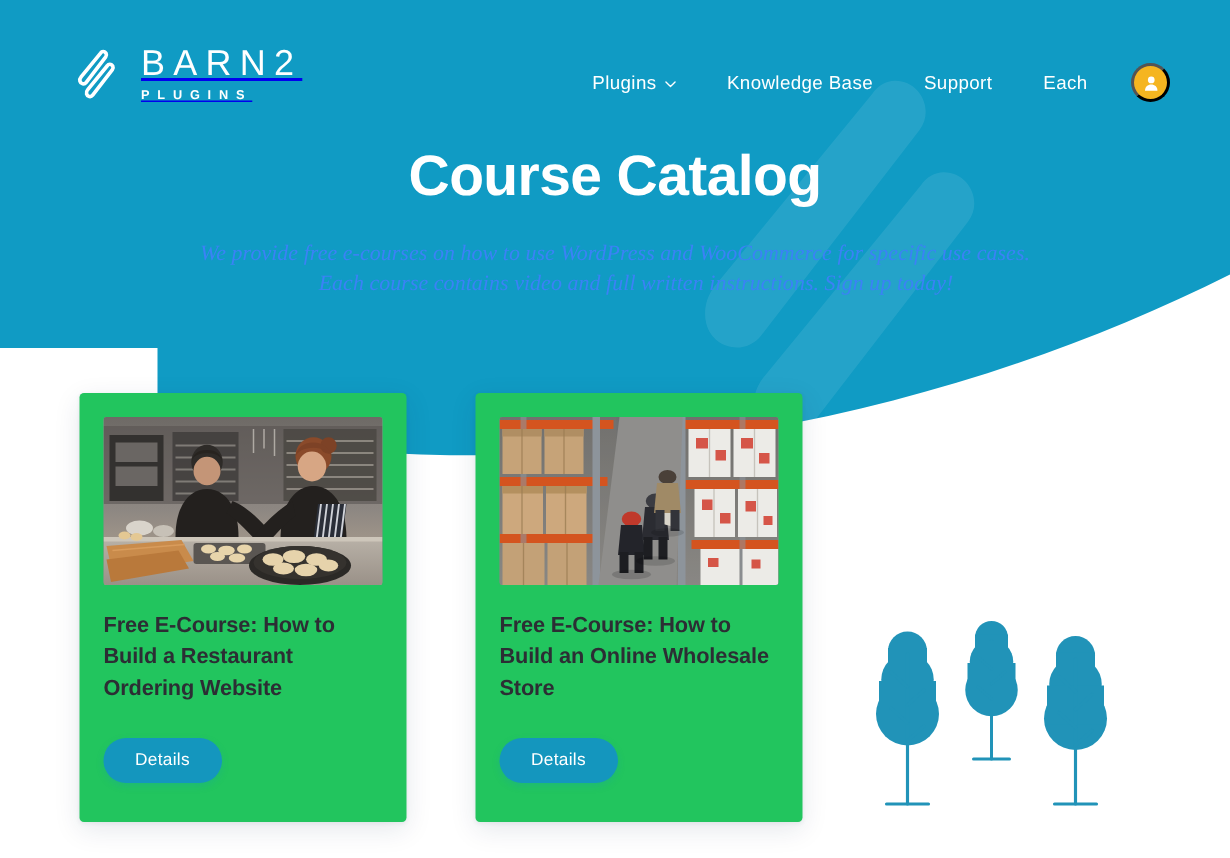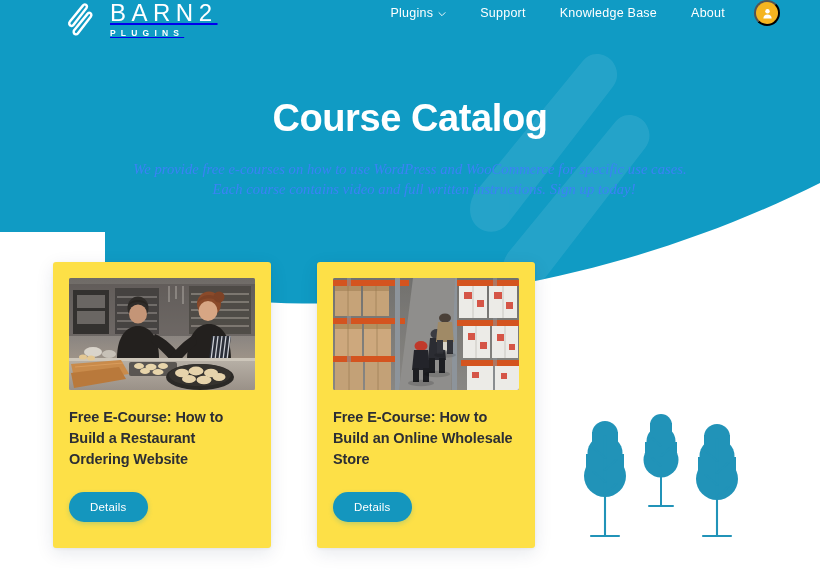--- a/index.html
+++ b/index.html
@@ -45,23 +45,22 @@
     z-index: 3;
   }
 
   
   .site-header {
     position: absolute;
     left: 0; top: 0;
     width: 820px;
     height: 68px;
     display: flex;
-    align-items: flex-start;
+    align-items: flex-end;
     z-index: 6;
-    padding-left: 16px;
   }
 
   .brand {
     display: flex;
     align-items: center;
     gap: 11px;
     margin-left: 45px;
     cursor: pointer;
   }
   .brand-mark { width: 38px; height: 38px; display: block; flex: none; }
@@ -152,21 +151,21 @@
   .cards {
     position: absolute;
     left: 53px;
     top: 262px;
     display: flex;
     gap: 46px;
     z-index: 5;
   }
   .card {
     width: 218px;
-    background: #fde047;
+    background: #22c55e;
     border-radius: 3px;
     box-shadow: 0 5px 18px rgba(23,43,77,0.10), 0 1px 3px rgba(23,43,77,0.06);
     padding: 16px 16px 26px 16px;
     display: flex;
     flex-direction: column;
   }
   .card-thumb {
     width: 186px;
     height: 112px;
     border-radius: 2px;
@@ -274,29 +273,29 @@
     <nav class="main-nav">
 
       <a class="nav-item" href="#">
         <span>Plugins</span>
         <svg class="caret-ico" viewBox="0 0 10 10">
           <path d="M1.2,3.3 L5,7.1 L8.8,3.3" fill="none" stroke="#ffffff" stroke-width="1.15" stroke-linecap="round" stroke-linejoin="round"></path>
         </svg>
       </a>
 
       <a class="nav-item" href="#">
+        <span>Knowledge Base</span>
+      </a>
+
+      <a class="nav-item" href="#">
         <span>Support</span>
       </a>
 
       <a class="nav-item" href="#">
-        <span>Knowledge Base</span>
-      </a>
-
-      <a class="nav-item" href="#">
-        <span>About</span>
+        <span>Each</span>
       </a>
 
       <button class="account-btn">
         <svg width="13" height="13" viewBox="0 0 16 16">
           <circle cx="8" cy="5.3" r="2.75" fill="#ffffff"></circle>
           <path d="M2.9,14.2 C2.9,10.9 5.2,9.1 8,9.1 C10.8,9.1 13.1,10.9 13.1,14.2 Z" fill="#ffffff"></path>
         </svg>
       </button>
     </nav>
   </header>

